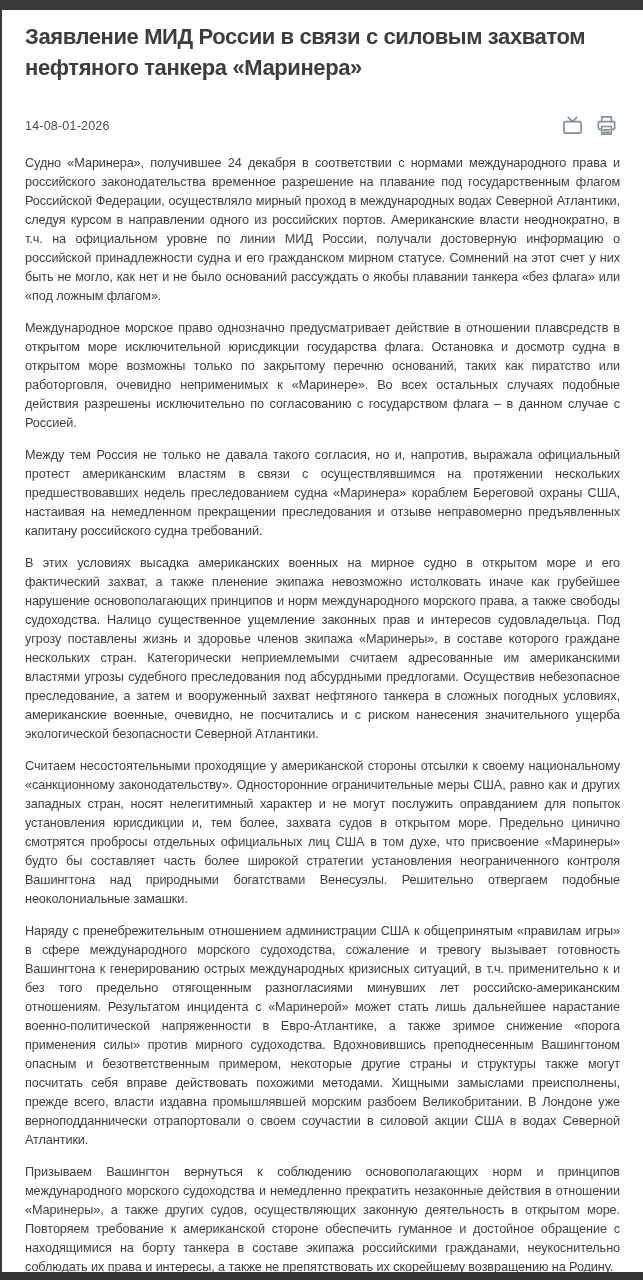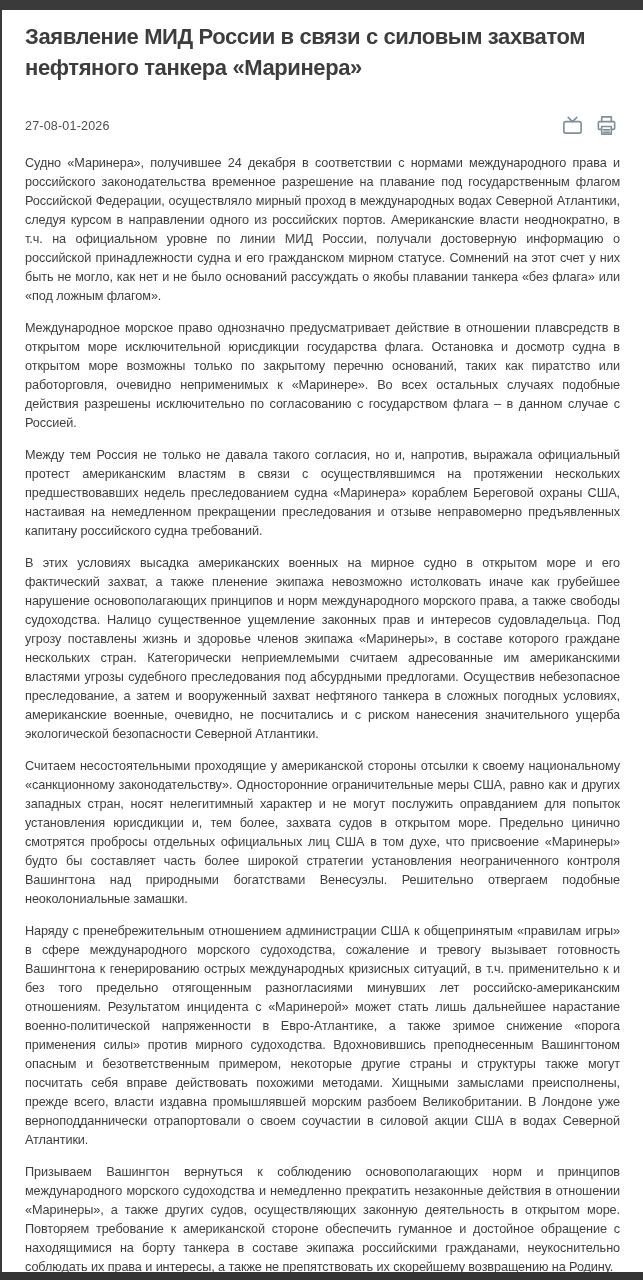--- a/index.html
+++ b/index.html
@@ -58,21 +58,21 @@
 <div class="frame">
 
   <div class="bar-top"></div>
   <div class="edge-left"></div>
 
   <div class="content">
 
     <h1 class="page-title">Заявление МИД России в связи с силовым захватом нефтяного танкера «Маринера»</h1>
 
     <div class="meta-row">
-      <span class="doc-date">27-08-01-2026</span>
+      <span class="doc-date">14-08-01-2026</span>
 
       <span class="meta-icons">
         <button class="icon-btn" title="">
           <svg width="23" height="23" viewBox="0 0 24 24" fill="none" stroke="#7f9099" stroke-width="1.7" stroke-linecap="round" stroke-linejoin="round">
             <path d="M7.5 3.5 L12 8 M16.5 3.5 L12 8"></path>
             <rect x="3" y="8" width="18" height="12" rx="2"></rect>
           </svg>
         </button>
         <button class="icon-btn" title="">
           <svg width="23" height="23" viewBox="0 0 24 24" fill="none" stroke="#7f9099" stroke-width="1.7" stroke-linecap="round" stroke-linejoin="round">

